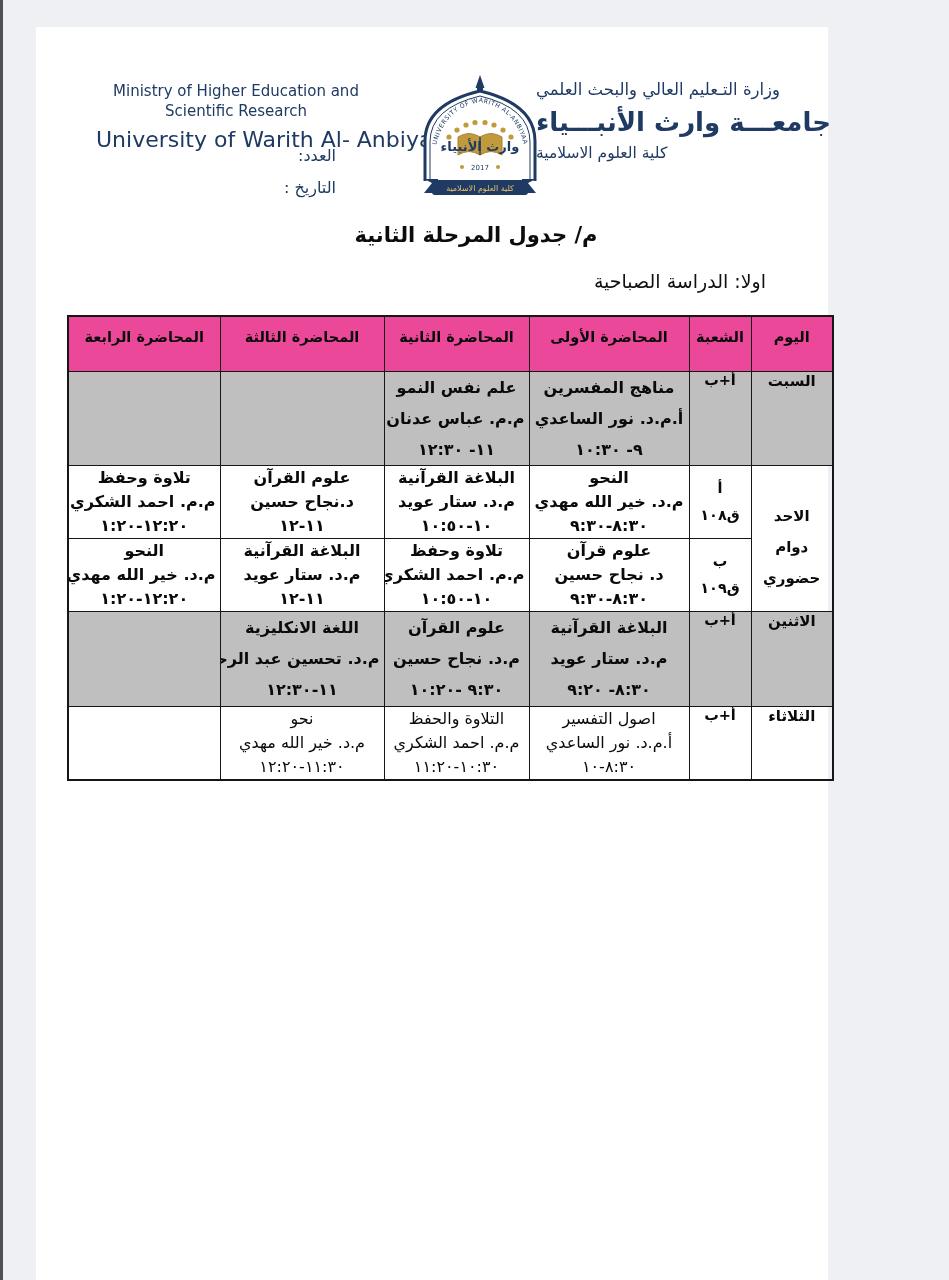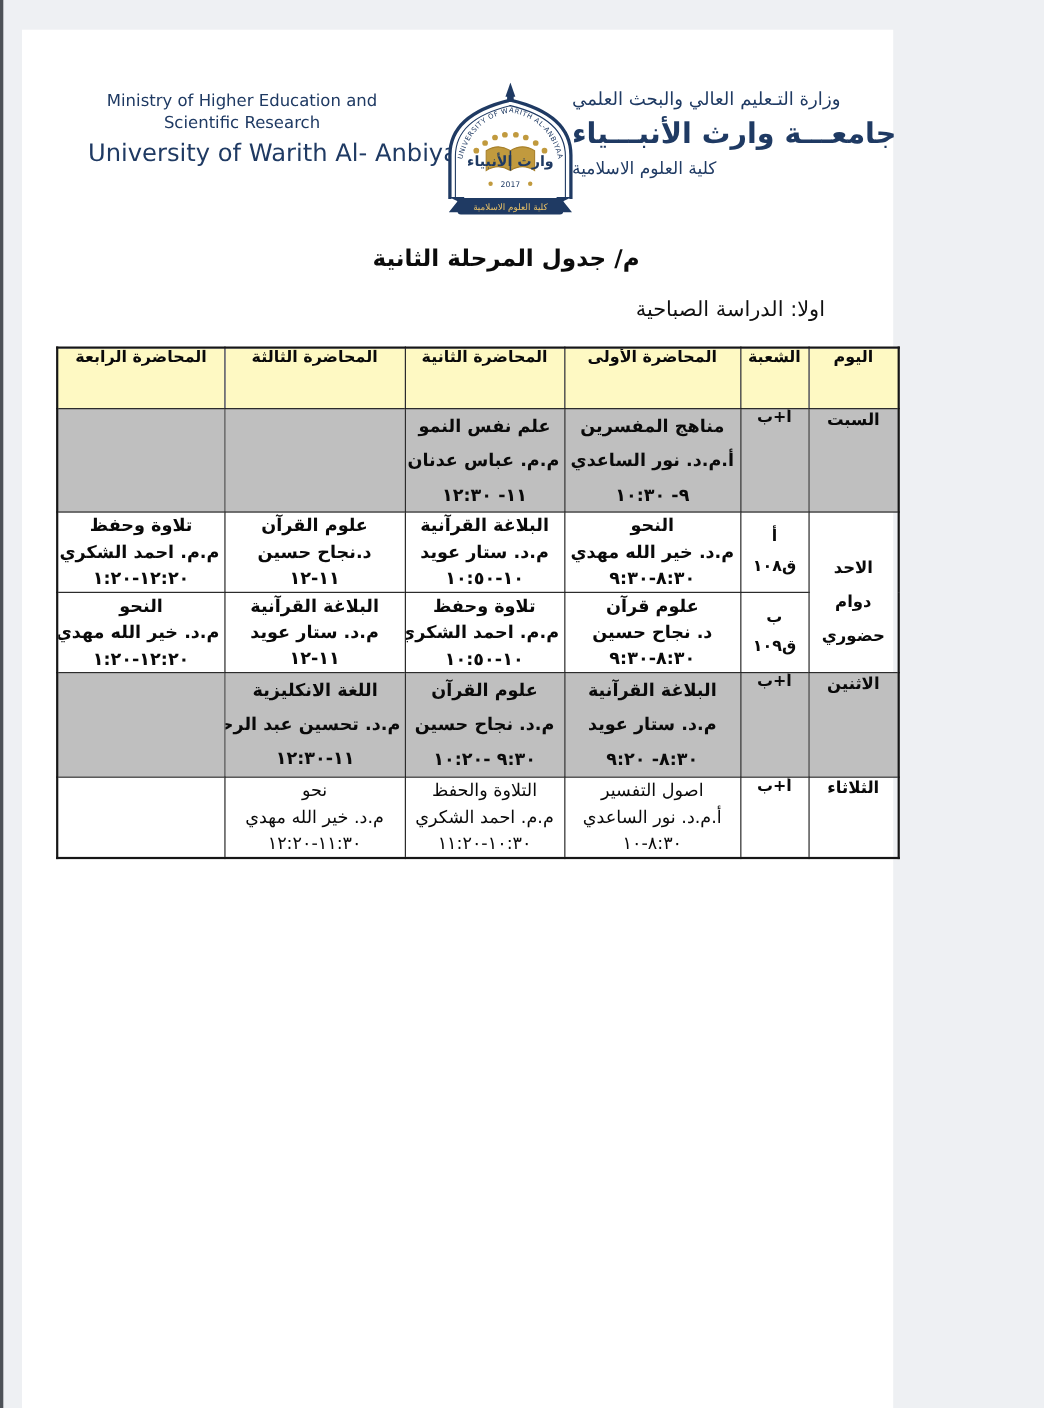--- a/index.html
+++ b/index.html
@@ -4,21 +4,21 @@
 <style>
   html,body{margin:0;padding:0;}
   body{
     width:949px;height:1280px;position:relative;overflow:hidden;
     background:#eef0f3;
     font-family:"DejaVu Sans",sans-serif;
     -webkit-font-smoothing:antialiased;
   }
   .scan-strip{position:absolute;left:0;top:0;width:3px;height:1280px;background:#4d5157;}
   .page{
-    position:absolute;left:20px;top:27px;width:792px;height:1253px;
+    position:absolute;left:36px;top:27px;width:792px;height:1253px;
     background:#fff;
     text-decoration:underline;
   }
   
   .lh-en{position:absolute;left:28px;top:54px;width:344px;text-align:center;color:#1f3a63;}
   .lh-en .min{font-size:15px;line-height:20px;}
   .lh-en .uni{font-size:22px;line-height:28px;margin-top:5px;white-space:nowrap;margin-left:32px;}
   .lh-fields{position:absolute;left:100px;top:119px;width:200px;text-align:right;color:#1f3a63;
              font-size:16px;direction:rtl;}
   .lh-fields .fld{line-height:20px;}
@@ -32,21 +32,21 @@
   
   .doc-title{position:absolute;left:120px;top:196px;width:680px;text-align:center;
              direction:rtl;font-size:21px;font-weight:bold;color:#0c0c0c;transform:translateX(-20px);}
   .doc-subtitle{position:absolute;right:62px;top:243px;direction:rtl;font-size:19px;color:#101010;}
   
   table.sched{position:absolute;left:31px;top:288px;border-collapse:collapse;direction:rtl;
               table-layout:fixed;width:765px;color:#0a0a0a;}
   table.sched td{border:1.5px solid #161616;padding:0 4px;text-align:center;overflow:hidden;}
   table.sched{border:2px solid #161616;}
   tr.hdr{height:55px;}
-  tr.hdr td{vertical-align:top;padding-top:0;font-weight:bold;font-size:14.5px;background:#fef9c3;}
+  tr.hdr td{vertical-align:top;padding-top:12px;font-weight:bold;font-size:14.5px;background:#ec4899;}
   tr.r-sat{height:87px;}
   tr.r-suna,tr.r-sunb{height:63px;}
   tr.r-mon{height:84px;}
   tr.r-tue{height:61px;}
   .shaded td{background:#bfbfbf;}
   td.day{font-weight:bold;font-size:15px;vertical-align:top;padding-top:10px;}
   td.day.mid{vertical-align:middle;padding-top:18px;line-height:2.05;}
   td.sec{font-weight:bold;font-size:14.5px;vertical-align:top;padding-top:10px;}
   td.sec.mid{vertical-align:middle;padding-top:0;line-height:1.9;}
   td.lec{vertical-align:middle;font-size:16px;}
@@ -61,20 +61,24 @@
 <div class="scan-strip"></div>
 
 <div class="page">
 
   <div class="lh-en">
     <div class="min">Ministry of Higher Education and</div>
     <div class="min">Scientific Research</div>
     <div class="uni">University of Warith Al- Anbiyaa</div>
   </div>
 
+  <div class="lh-fields">
+    <div class="fld">العدد:</div>
+    <div class="fld">التاريخ :</div>
+  </div>
 
   <div class="lh-logo">
     <svg viewBox="0 0 156 134" width="156" height="134">
 
       <polygon points="78,0 73.5,13 82.5,13" fill="#1f3a63"></polygon>
       <rect x="75" y="11" width="6" height="7" fill="#1f3a63"></rect>
 
       <path d="M23,106 L23,66 Q23,29 78,16 Q133,29 133,66 L133,106" fill="#ffffff" stroke="#1f3a63" stroke-width="3"></path>
       <path d="M28,106 L28,67 Q28,33 78,21 Q128,33 128,67 L128,106" fill="none" stroke="#1f3a63" stroke-width="1"></path>
 

